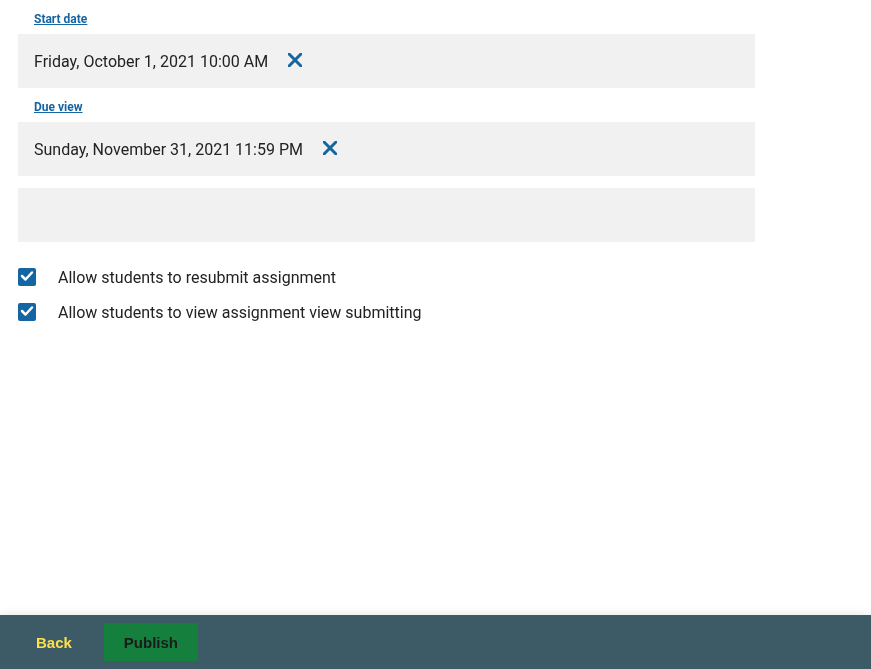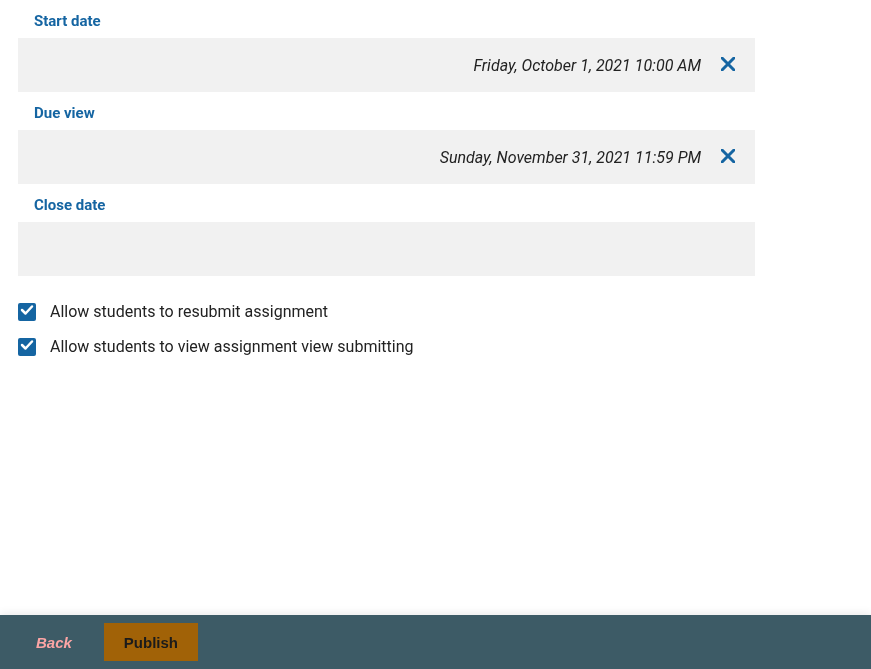--- a/index.html
+++ b/index.html
@@ -16,35 +16,35 @@
     }
     .content {
       padding: 12px 18px 0 18px;
     }
     .field-group {
       margin-bottom: 12px;
     }
     .field-label {
       color: #1565a2;
       font-weight: 700;
-      font-size: 15px;
+      font-size: 12px;
       margin-left: 16px;
       margin-bottom: 8px;
       display: block;
+      text-decoration: underline;
     }
     .date-input {
       width: 737px;
       height: 54px;
       background: #f1f1f1;
       display: flex;
       align-items: center;
-      justify-content: flex-end;
+      justify-content: flex-start;
       padding: 0 0 0 16px;
       position: relative;
-      font-style: italic;
     }
     .date-input-text {
       color: #222;
       font-size: 16px;
     }
     .clear-btn {
       width: 54px;
       height: 54px;
       display: flex;
       align-items: center;
@@ -52,23 +52,23 @@
       cursor: pointer;
       border: none;
       background: transparent;
     }
     .clear-btn svg {
       width: 14px;
       height: 14px;
     }
     .checkbox-row {
       display: flex;
-      align-items: center;
       margin-bottom: 16px;
       margin-top: 4px;
+      gap: 8px;
     }
     .checkbox {
       width: 18px;
       height: 18px;
       background: #1565a2;
       border-radius: 2px;
       display: flex;
       align-items: center;
       justify-content: center;
       margin-right: 14px;
@@ -92,32 +92,31 @@
       left: 0;
       right: 0;
       height: 54px;
       background: #3d5b66;
       display: flex;
       align-items: center;
       padding-left: 36px;
       box-shadow: 0 -2px 8px rgba(0,0,0,0.08);
     }
     .back-btn {
-      color: #fca5a5;
+      color: #fde047;
       font-weight: 700;
       font-size: 15px;
       background: transparent;
       border: none;
       cursor: pointer;
       padding: 0;
       margin-right: 32px;
-      font-style: italic;
     }
     .publish-btn {
-      background: #a16207;
+      background: #15803d;
       color: #1b1b1b;
       font-weight: 700;
       font-size: 15px;
       border: none;
       padding: 10px 20px;
       cursor: pointer;
       height: 38px;
       display: flex;
       align-items: center;
     }
@@ -149,21 +148,20 @@
         <span>
           <svg viewBox="0 0 14 14" fill="none">
             <path d="M1 1 L13 13 M13 1 L1 13" stroke="#1565a2" stroke-width="3" stroke-linecap="round"></path>
           </svg>
         </span>
       </button>
     </div>
   </div>
 
   <div class="field-group">
-    <label class="field-label">Close date</label>
     <div class="date-input">
       <span class="date-input-text"></span>
     </div>
   </div>
 
   <div class="checkbox-section">
     <div class="checkbox-row">
       <div class="checkbox">
         <span>
           <svg viewBox="0 0 14 14" fill="none">

